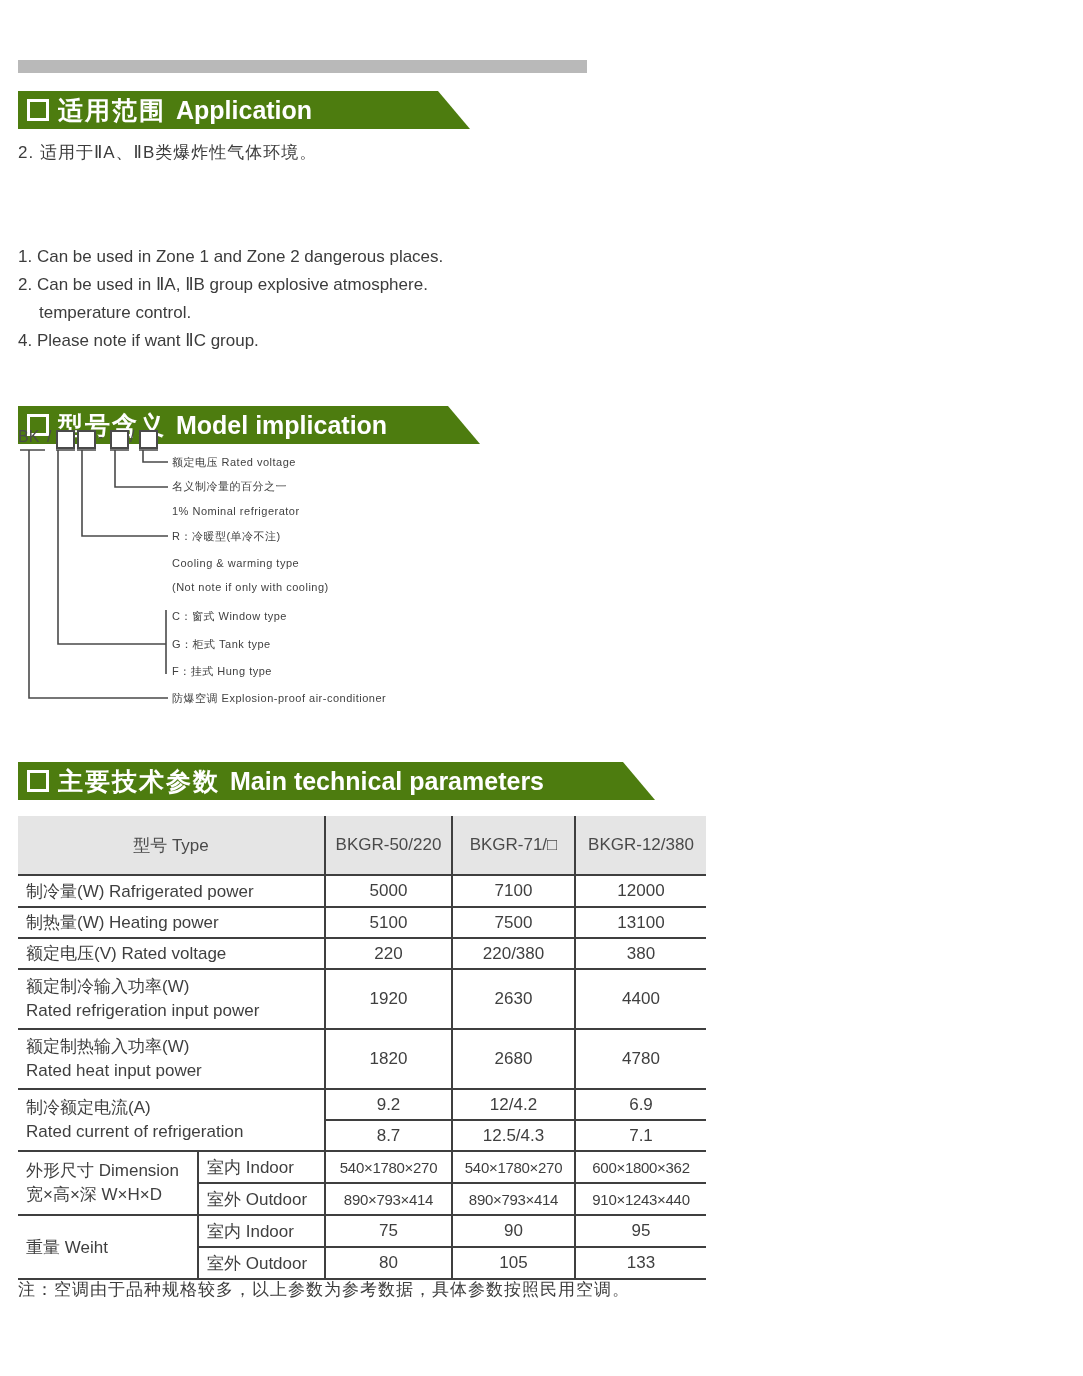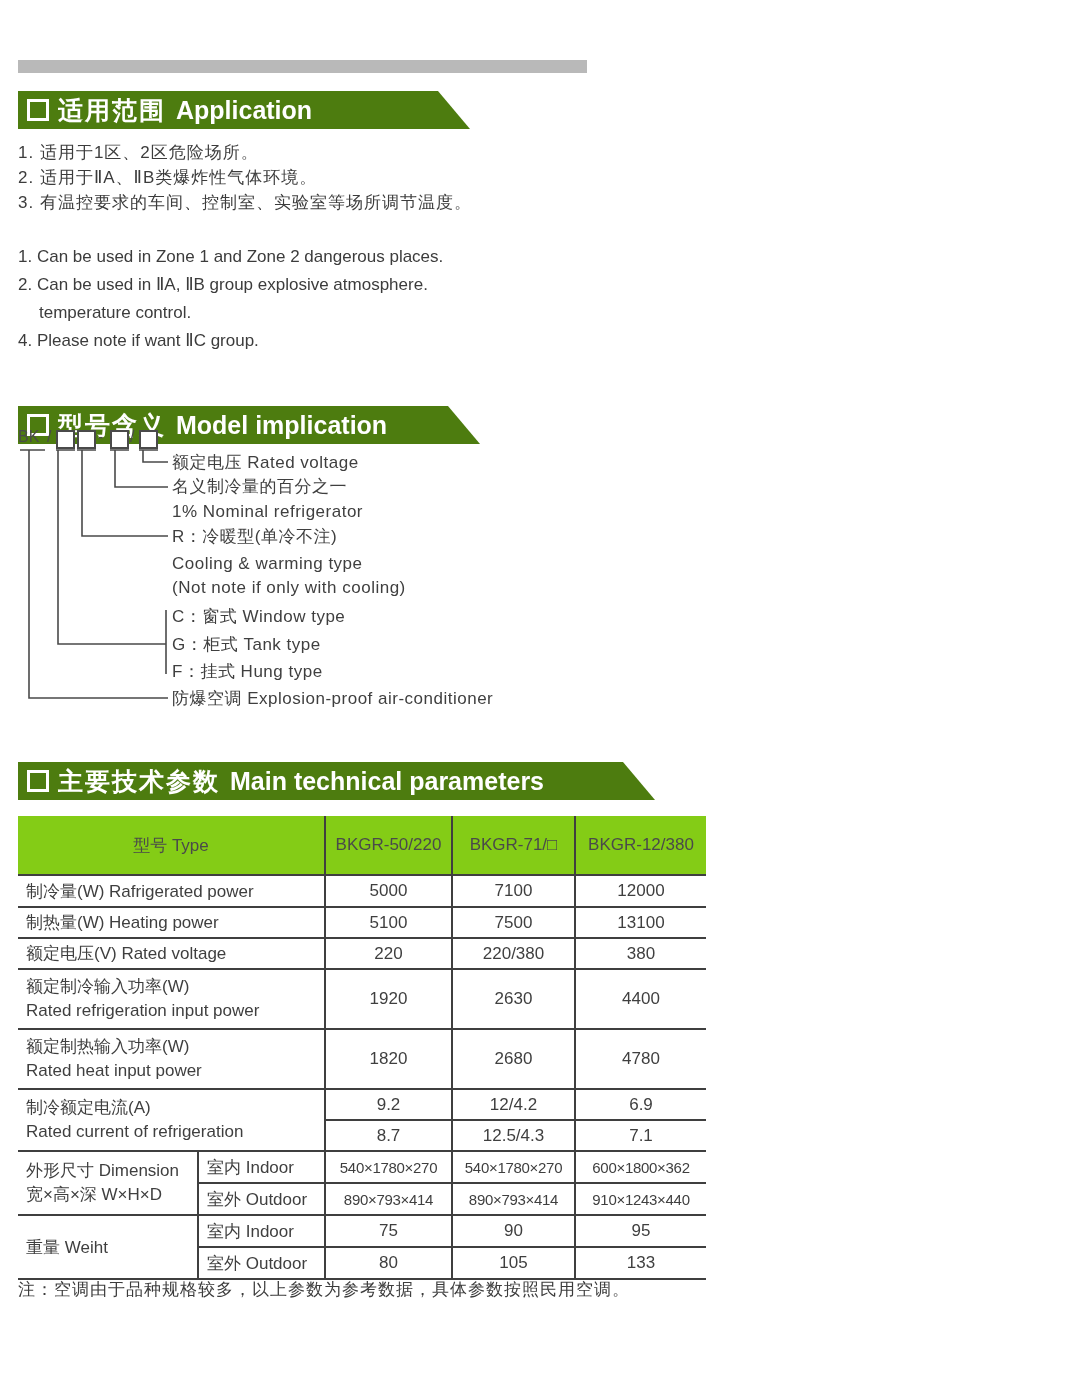--- a/index.html
+++ b/index.html
@@ -24,55 +24,53 @@
 
   
   .list { position:absolute; left:18px; font-size:17px; white-space:nowrap; }
   .list-cn div { height:25px; line-height:25px; letter-spacing:1px; }
   .list-en div { height:28px; line-height:28px; }
   .list-en .wrap { padding-left:21px; }
 
   
   .codepart { position:absolute; font-size:16px; color:#4a4a4a; line-height:20px; }
   .codebox { position:absolute; width:15px; height:15px; border:2px solid #4a4a4a; background:#fff; }
-  .dlabel { position:absolute; left:172px; font-size:17px; line-height:21px; white-space:nowrap; color:#3f3f3f; letter-spacing:0.5px; }
+  .dlabel { position:absolute; left:172px; font-size:11px; line-height:21px; white-space:nowrap; color:#3f3f3f; letter-spacing:0.5px; }
 
   
   table.params {
     position:absolute; left:18px; top:816px; width:688px;
     border-collapse:collapse; table-layout:fixed;
     font-size:17px; color:#3f3f3f;
   }
   .params td { padding:0; text-align:center; vertical-align:middle; overflow:hidden; }
   .params td.lbl { text-align:left; padding-left:8px; }
   .params .br { border-right:2px solid #3f3f3f; }
   .params .bb { border-bottom:2px solid #3f3f3f; }
-  .params tr.hdr td { background:#84cc16; color:#4a4a4a; }
+  .params tr.hdr td { background:#e5e5e5; color:#4a4a4a; }
   .params .two { line-height:24px; }
   .params .dim { font-size:15px; letter-spacing:-0.3px; }
 
   .footnote { position:absolute; left:18px; top:1278px; font-size:17px; letter-spacing:1px; white-space:nowrap; }
 
   svg.lines { position:absolute; left:0; top:420px; pointer-events:none; }
 </style>
 </head>
 <body>
 
 <div class="topbar"></div>
 
 <div class="banner" style="top:91px; width:452px;">
   <span class="sq"></span>
   <span class="t-cn">适用范围</span>
   <span class="t-en">Application</span>
 </div>
 
 <div class="list list-cn" style="top:140px;">
-  <div>1. 适用于1区、2区危险场所。</div>
   <div>2. 适用于ⅡA、ⅡB类爆炸性气体环境。</div>
-  <div>3. 有温控要求的车间、控制室、实验室等场所调节温度。</div>
 </div>
 
 <div class="list list-en" style="top:243px;">
   <div>1. Can be used in Zone 1 and Zone 2 dangerous places.</div>
   <div>2. Can be used in ⅡA, ⅡB group explosive atmosphere.</div>
   <div class="wrap">temperature control.</div>
   <div>4. Please note if want ⅡC group.</div>
 </div>
 
 <div class="banner" style="top:406px; width:462px;">

